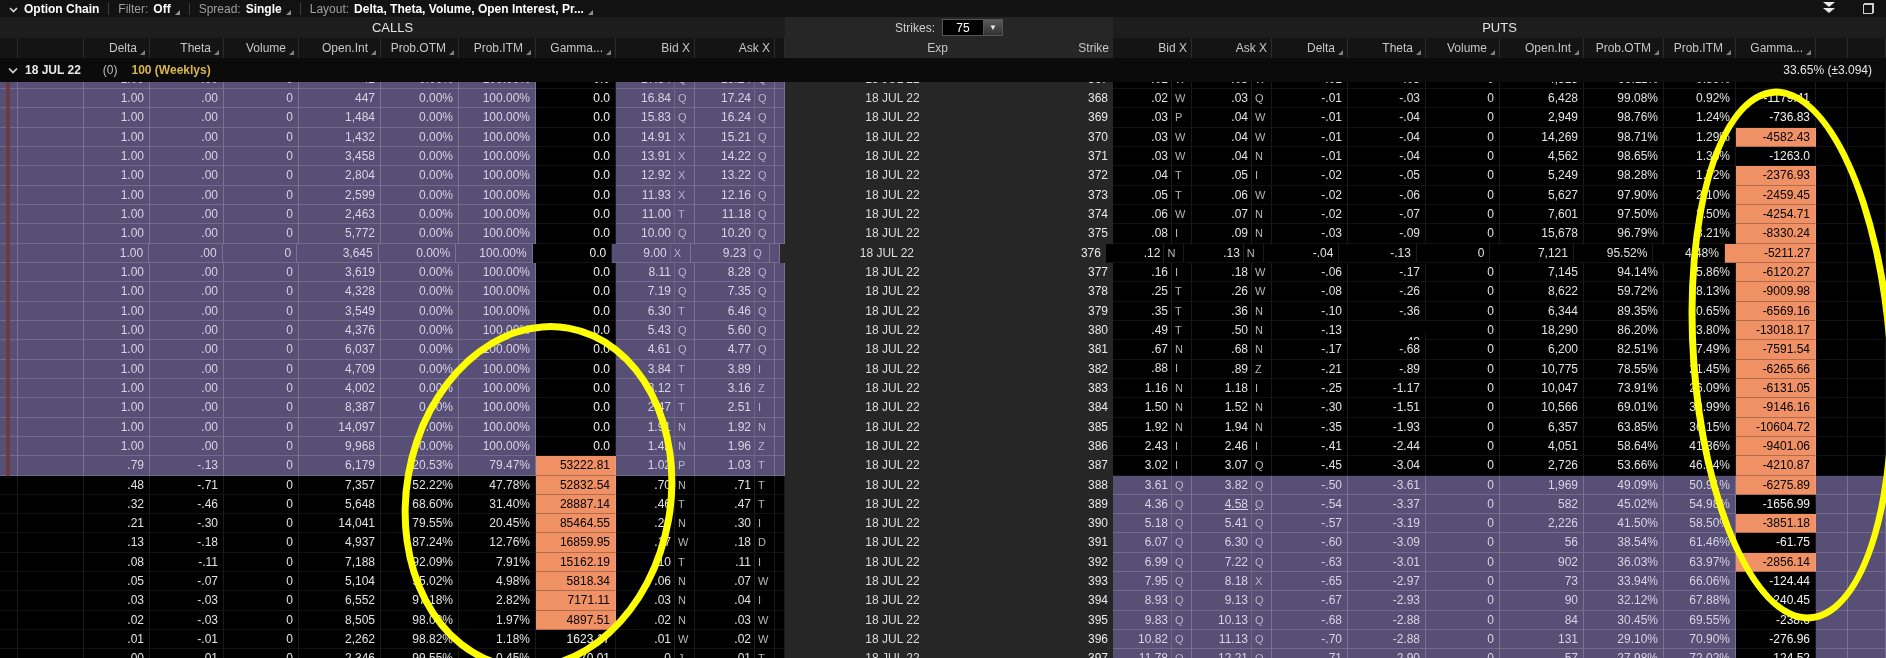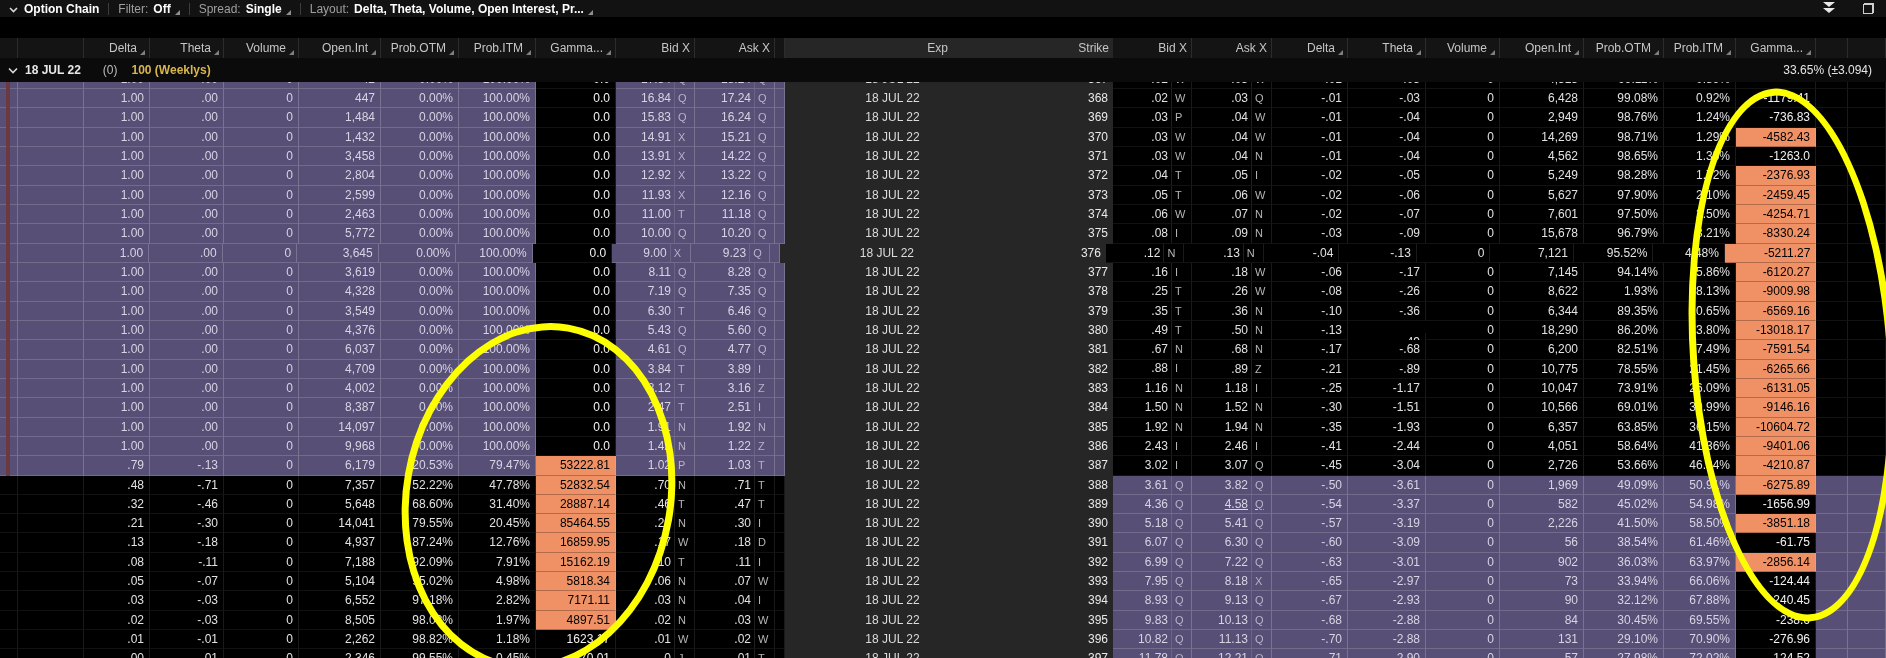--- a/index.html
+++ b/index.html
@@ -117,20 +117,35 @@
             <polygon points="2,7 14,7 8,12" fill="#e8e8e8"></polygon>
           </svg>
       </span>
       <span class="detach-icon">
         <span class="sq2"></span>
           <span class="sq1"></span>
       </span>
     </div>
   </div>
 
+  <div class="band">
+    <div class="band-calls">
+        <span>CALLS</span>
+      </div>
+    <div class="band-mid">
+      <span>Strikes:</span>
+      <span class="strikes-box">
+        <span class="strikes-value">75</span>
+        <span class="strikes-btn">▼</span>
+      </span>
+    </div>
+    <div class="band-puts">
+        <span>PUTS</span>
+      </div>
+  </div>
 
   <div class="colhead" id="colhead">
       <div class="hc" style="width: 18px;"></div>
       <div class="hc" style="width: 66px;"></div>
       <div class="hc" style="width: 66px;">
         <span>Delta</span>
         <div class="tri"></div>
       </div>
       <div class="hc" style="width: 74px;">
         <span>Theta</span>
@@ -676,21 +691,21 @@
             <span class="x">T</span>
           </div>
           <div class="cell ba" style="width: 80px;">
             <span class="v">.26</span>
             <span class="x">W</span>
           </div>
           <div class="cell" style="width: 76px;">-.08</div>
           <div class="cell" style="width: 78px;">-.26</div>
           <div class="cell" style="width: 74px;">0</div>
           <div class="cell" style="width: 84px;">8,622</div>
-          <div class="cell" style="width: 80px;">1.93%</div>
+          <div class="cell" style="width: 80px;">59.72%</div>
           <div class="cell" style="width: 72px;">8.13%</div>
           <div class="cell gam hl" style="width: 80px;">-9009.98</div>
           <div class="cell" style="width: 32px;"></div>
           <div class="cell" style="width: 38px;"></div>
         </div>
         <div class="row">
           <div class="cell pur" style="width: 18px;"></div>
           <div class="cell pur" style="width: 66px;"></div>
           <div class="cell pur" style="width: 66px;">1.00</div>
           <div class="cell pur" style="width: 74px;">.00</div>
@@ -970,21 +985,21 @@
           <div class="cell pur" style="width: 75px;">0</div>
           <div class="cell pur" style="width: 82px;">9,968</div>
           <div class="cell pur" style="width: 78px;">0.00%</div>
           <div class="cell pur" style="width: 77px;">100.00%</div>
           <div class="cell gam" style="width: 80px;">0.0</div>
           <div class="cell ba pur" style="width: 79px;">
             <span class="v">1.42</span>
             <span class="x">N</span>
           </div>
           <div class="cell ba pur" style="width: 80px;">
-            <span class="v">1.22</span>
+            <span class="v">1.96</span>
             <span class="x">Z</span>
           </div>
           <div class="cell pur" style="width: 10px;"></div>
           <div class="cell mid mid-exp" style="width: 215px;">18 JUL 22</div>
           <div class="cell mid" style="width: 113px;">386</div>
           <div class="cell ba" style="width: 79px;">
             <span class="v">2.43</span>
             <span class="x">I</span>
           </div>
           <div class="cell ba" style="width: 80px;">

